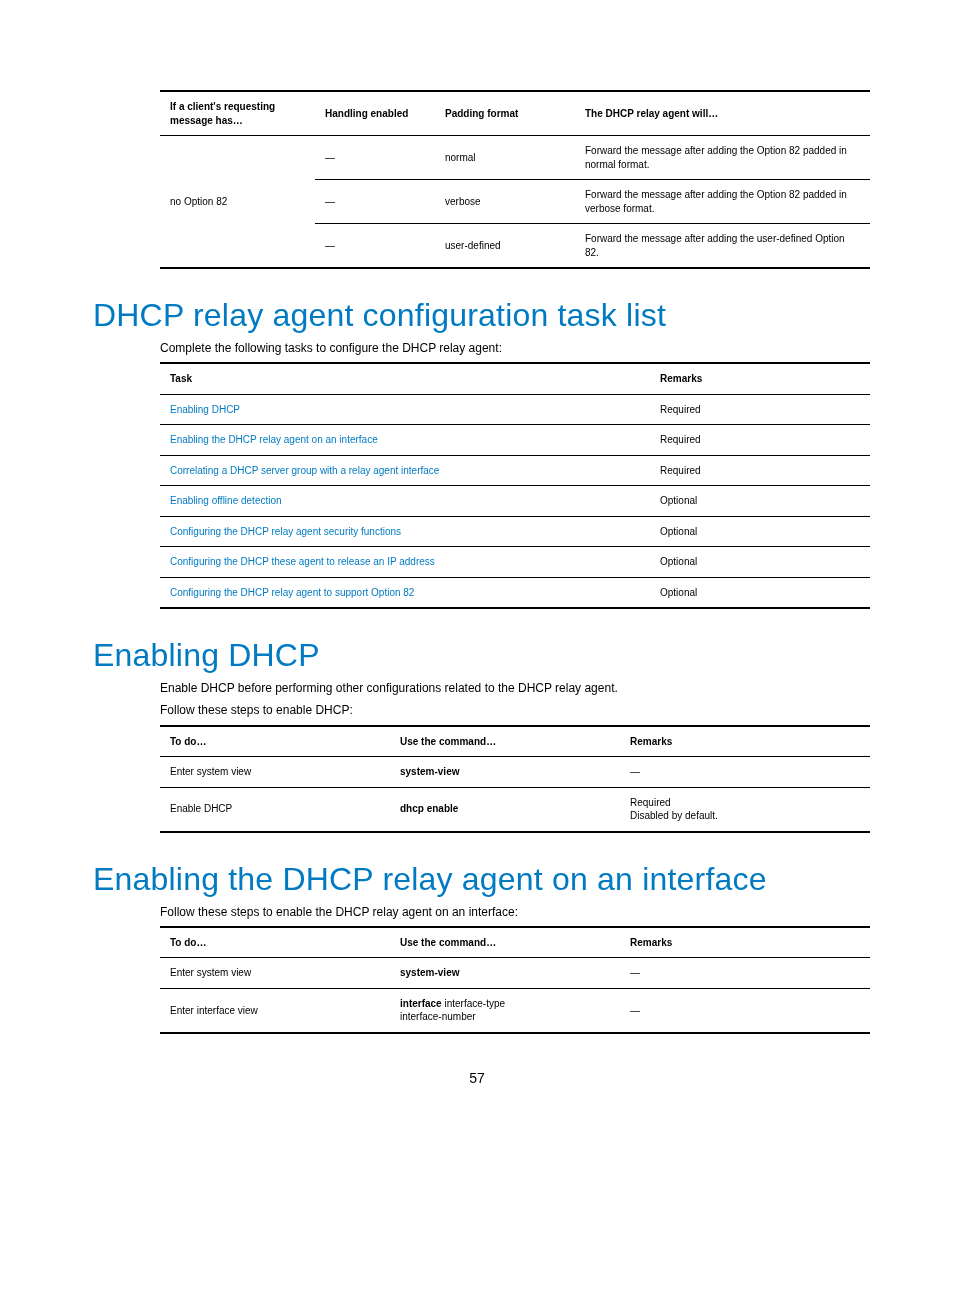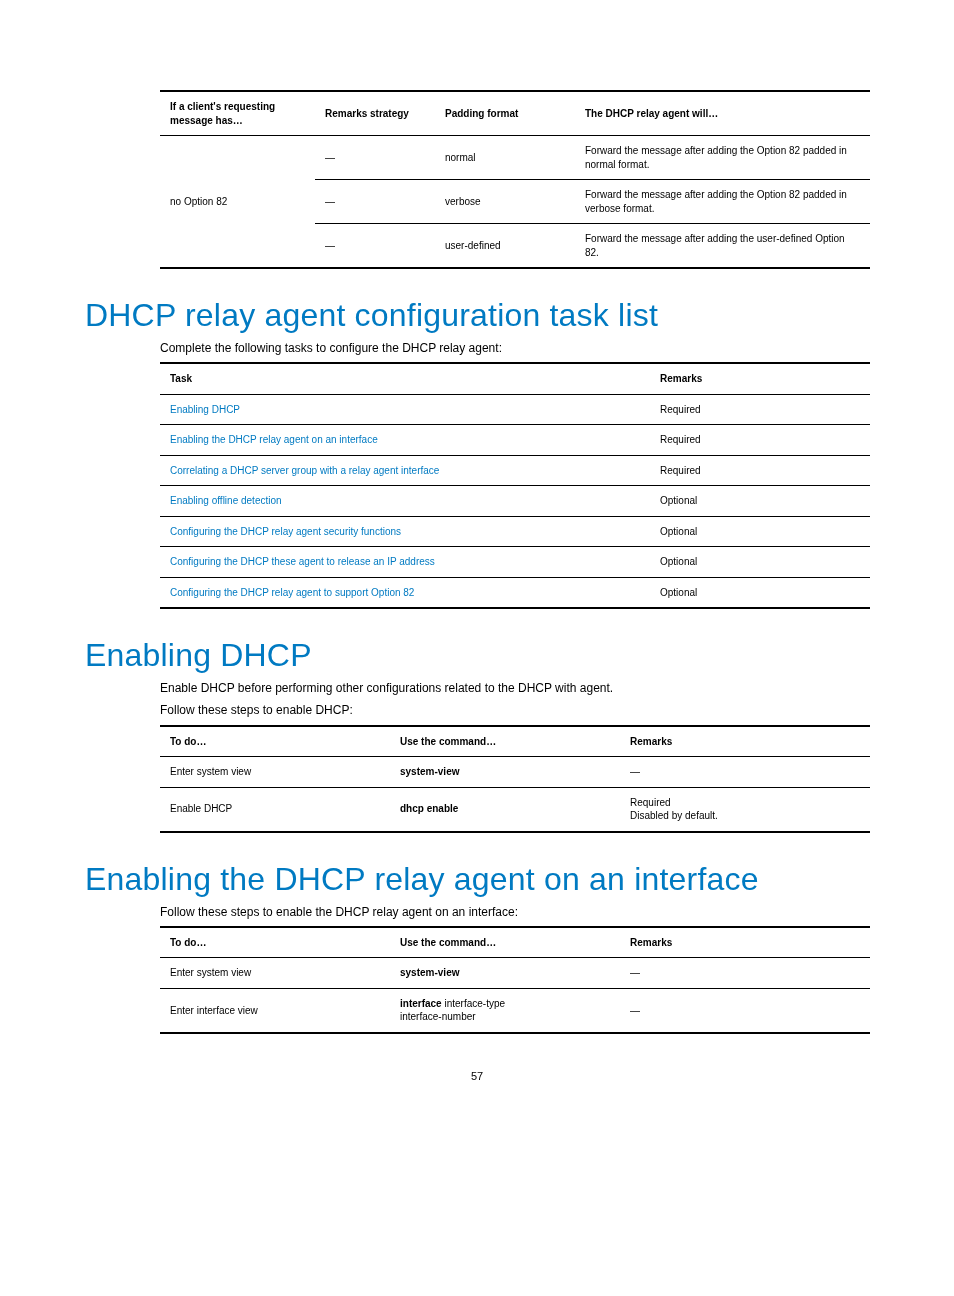--- a/index.html
+++ b/index.html
@@ -13,21 +13,21 @@
   .page {
     padding: 90px 85px 40px 85px;
     box-sizing: border-box;
     width: 954px;
   }
   h1 {
     font-family: "Futura", "Century Gothic", Arial, sans-serif;
     font-weight: 300;
     font-size: 32px;
     color: #007ac2;
-    margin: 28px 0 6px 0;
+    margin: 28px 0 6px 8px;
     letter-spacing: 0.2px;
   }
   .body-text {
     font-size: 12px;
     margin: 6px 0 6px 75px;
     line-height: 1.35;
   }
   .link {
     color: #007ac2;
   }
@@ -47,21 +47,21 @@
     font-weight: bold;
   }
   .rule-heavy-top { border-top: 2px solid #000; }
   .rule-heavy-bot { border-bottom: 2px solid #000; }
   .rule-thin-bot { border-bottom: 1px solid #000; }
   .short-rule { border-bottom: 1px solid #000; }
   .bold { font-weight: bold; }
   .italic { }
   .page-number {
     text-align: center;
-    font-size: 11px;
+    font-size: 14px;
     margin-top: 36px;
   }
   
   .t1 col.c1 { width: 155px; }
   .t1 col.c2 { width: 120px; }
   .t1 col.c3 { width: 140px; }
   .t1 col.c4 { width: auto; }
 
   .t2 col.c1 { width: 490px; }
   .t2 col.c2 { width: auto; }
@@ -82,21 +82,21 @@
   <table class="t1">
     <colgroup>
         <col class="c1">
         <col class="c2">
         <col class="c3">
         <col class="c4">
       </colgroup>
     <tbody>
         <tr class="rule-heavy-top rule-thin-bot">
       <th>If a client's requesting message has…</th>
-      <th>Remarks strategy</th>
+      <th>Handling enabled</th>
       <th>Padding format</th>
       <th>The DHCP relay agent will…</th>
     </tr>
     <tr>
       <td rowspan="3" class="rule-heavy-bot">no Option 82</td>
       <td class="short-rule">—</td>
       <td class="short-rule">normal</td>
       <td class="short-rule">Forward the message after adding the Option 82 padded in normal format.</td>
     </tr>
     <tr>
@@ -150,21 +150,21 @@
       <td>Optional</td>
     </tr>
     <tr class="rule-heavy-bot">
       <td class="link">Configuring the DHCP relay agent to support Option 82</td>
       <td>Optional</td>
     </tr>
   </tbody>
     </table>
 
   <h1>Enabling DHCP</h1>
-  <p class="body-text">Enable DHCP before performing other configurations related to the DHCP with agent.</p>
+  <p class="body-text">Enable DHCP before performing other configurations related to the DHCP relay agent.</p>
   <p class="body-text">Follow these steps to enable DHCP:</p>
 
   <table class="t3">
     <colgroup>
         <col class="c1">
         <col class="c2">
         <col class="c3">
       </colgroup>
     <tbody>
         <tr class="rule-heavy-top rule-thin-bot">

